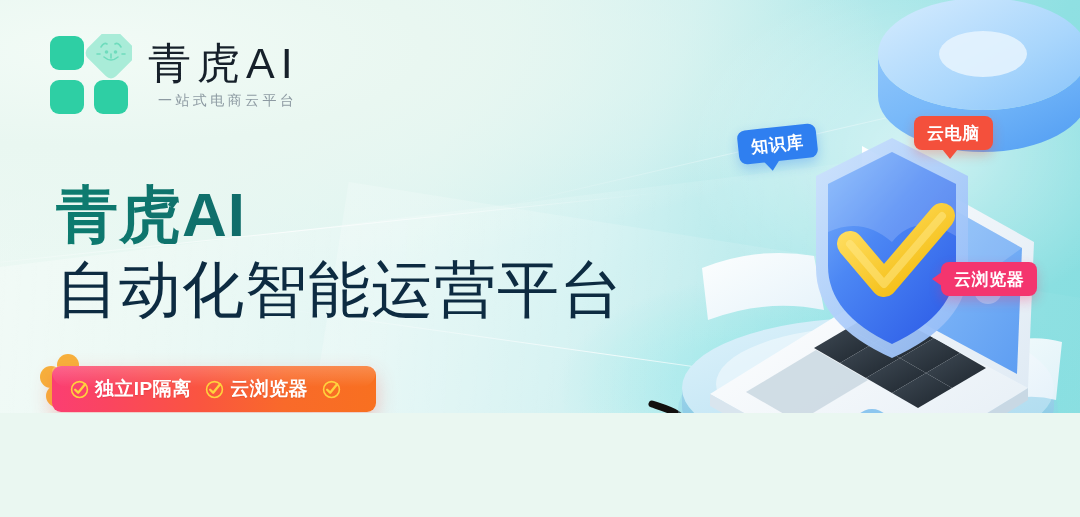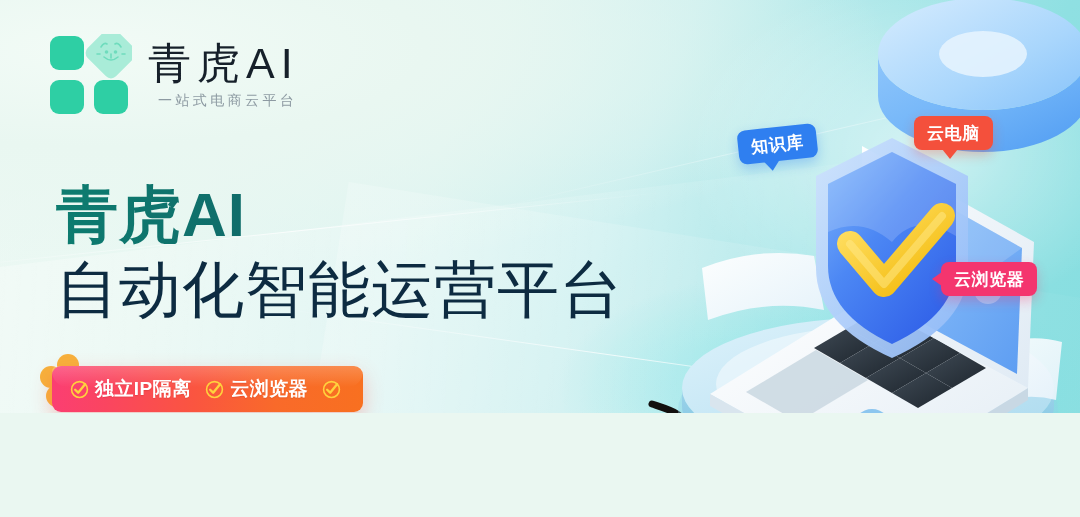--- a/index.html
+++ b/index.html
@@ -91,21 +91,21 @@
     font-size:62px; font-weight:400; letter-spacing:1px;
     line-height:1.08; color:#0d2b41;
   }
 
   
   .flower { position:absolute; left:40px; top:352px; width:56px; height:56px; }
 
   
   .feature-pill {
     position:absolute; left:52px; top:366px;
-    height:46px; padding:0 22px 0 18px;
+    height:46px; padding:0 35px 0 18px;
     display:flex; align-items:center; gap:14px;
     border-radius:9px;
     background:linear-gradient(94deg,#fb3e73 0%,#fa4560 18%,#fa5540 46%,#f96a2a 72%,#f87020 100%);
     box-shadow:0 8px 20px rgba(246,74,66,.30);
   }
   .feature-pill::before {
     content:""; position:absolute; left:0; right:0; top:0; height:46%;
     border-radius:9px 9px 26px 26px;
     background:linear-gradient(180deg, rgba(255,255,255,.20), rgba(255,255,255,0));
     pointer-events:none;

